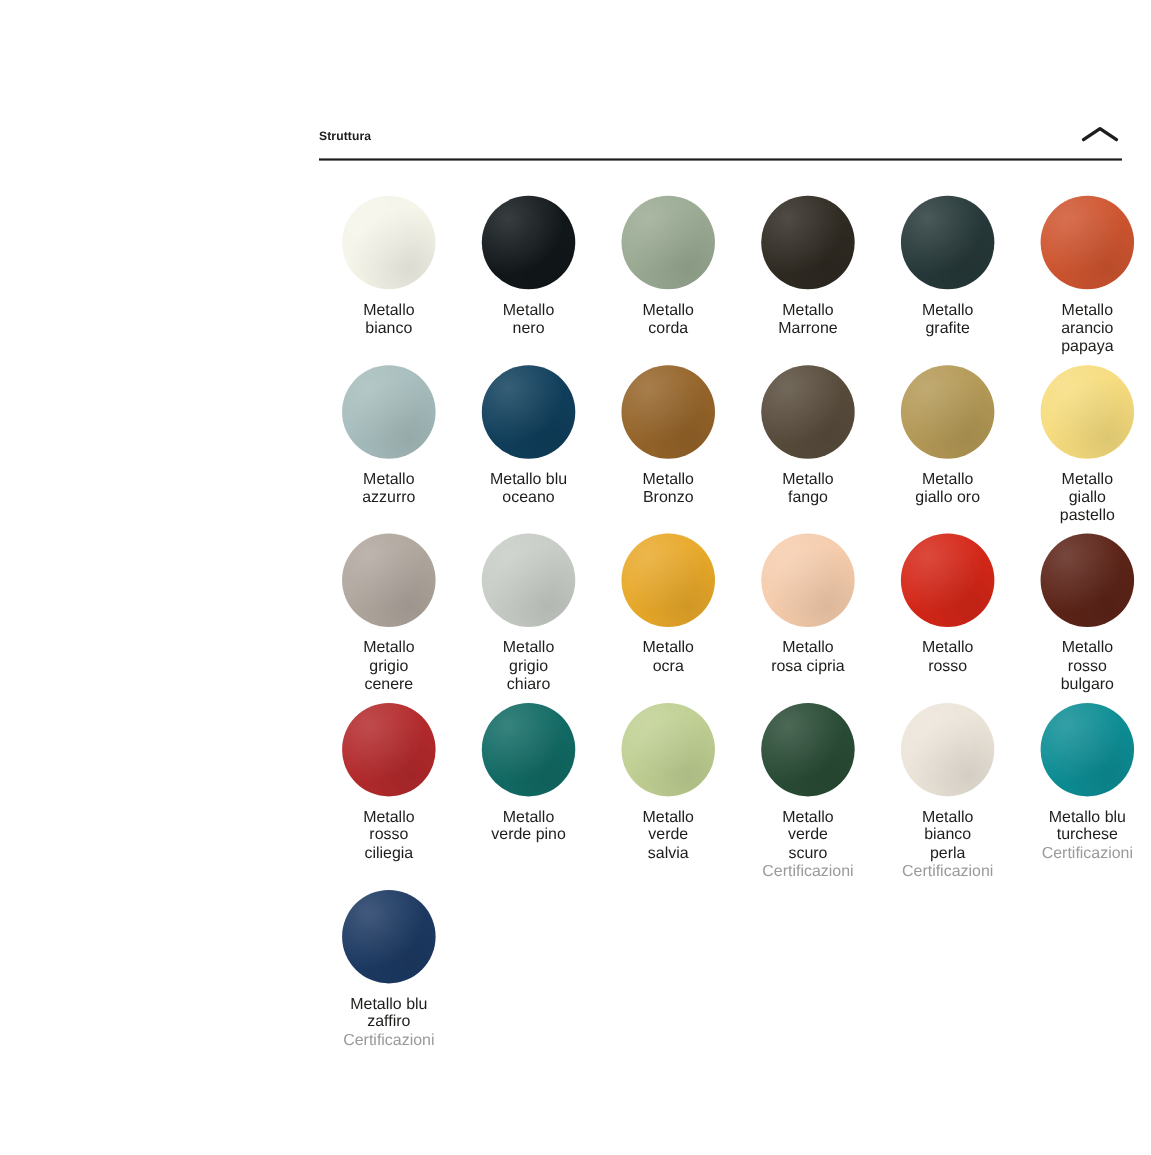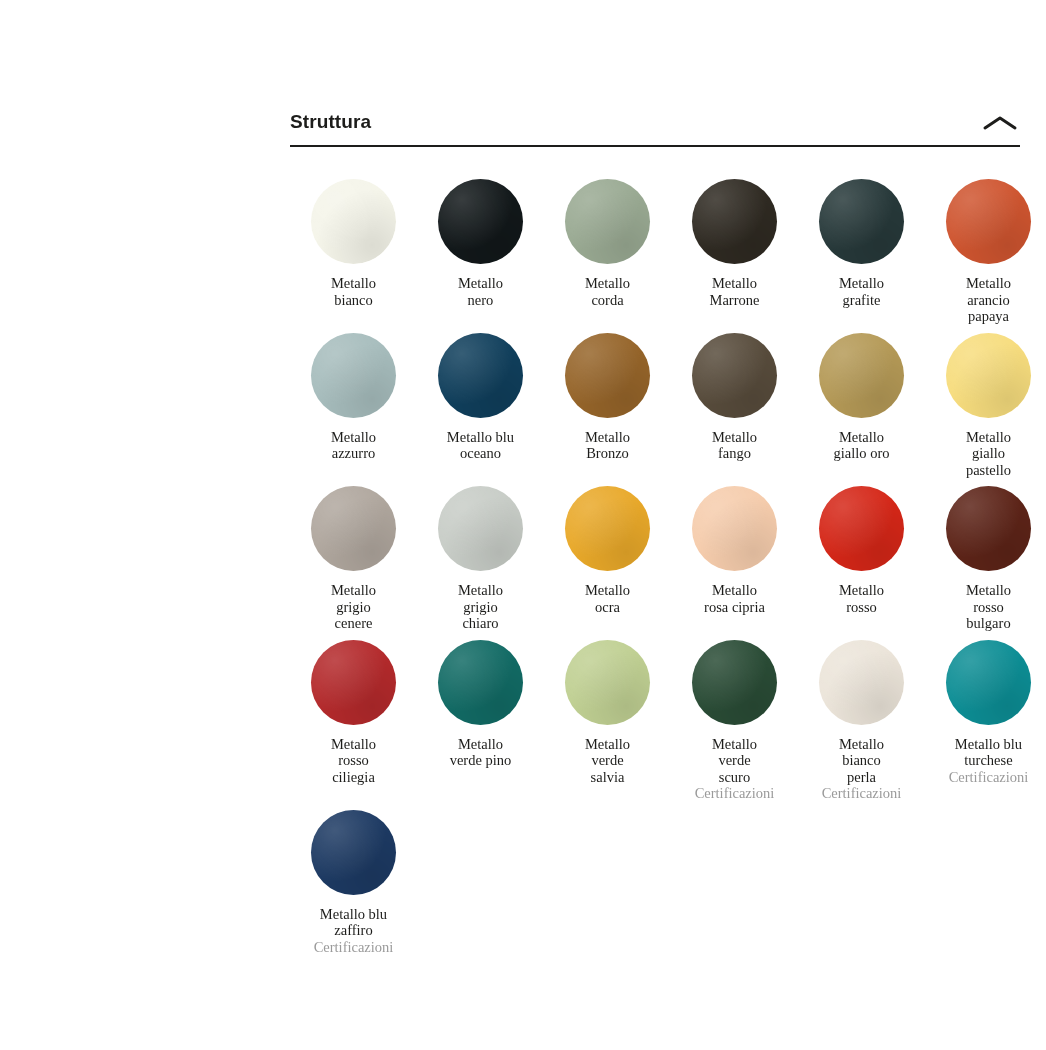--- a/index.html
+++ b/index.html
@@ -38,40 +38,39 @@
   }
   .section-header {
     display: flex;
     align-items: flex-end;
     justify-content: space-between;
     border-bottom: 2px solid #1d1d1b;
     padding-bottom: 14px;
     cursor: pointer;
   }
   .section-title {
-    font-size: 19px;
+    font-size: 11px;
     font-weight: 700;
     letter-spacing: 0.1px;
     color: #1d1d1b;
     line-height: 1;
   }
   .chevron {
     width: 40px;
     height: 20px;
     display: block;
     margin-bottom: -2px;
   }
   .swatch-grid {
     margin-top: 24px;
     display: grid;
     grid-template-columns: repeat(6, 127px);
     column-gap: 0px;
     row-gap: 0px;
     justify-content: start;
-    font-family: Liberation Serif, serif;
   }
   .swatch {
     width: 127px;
     padding-top: 8px;
     display: flex;
     flex-direction: column;
     align-items: center;
     cursor: pointer;
     box-sizing: border-box;
   }

